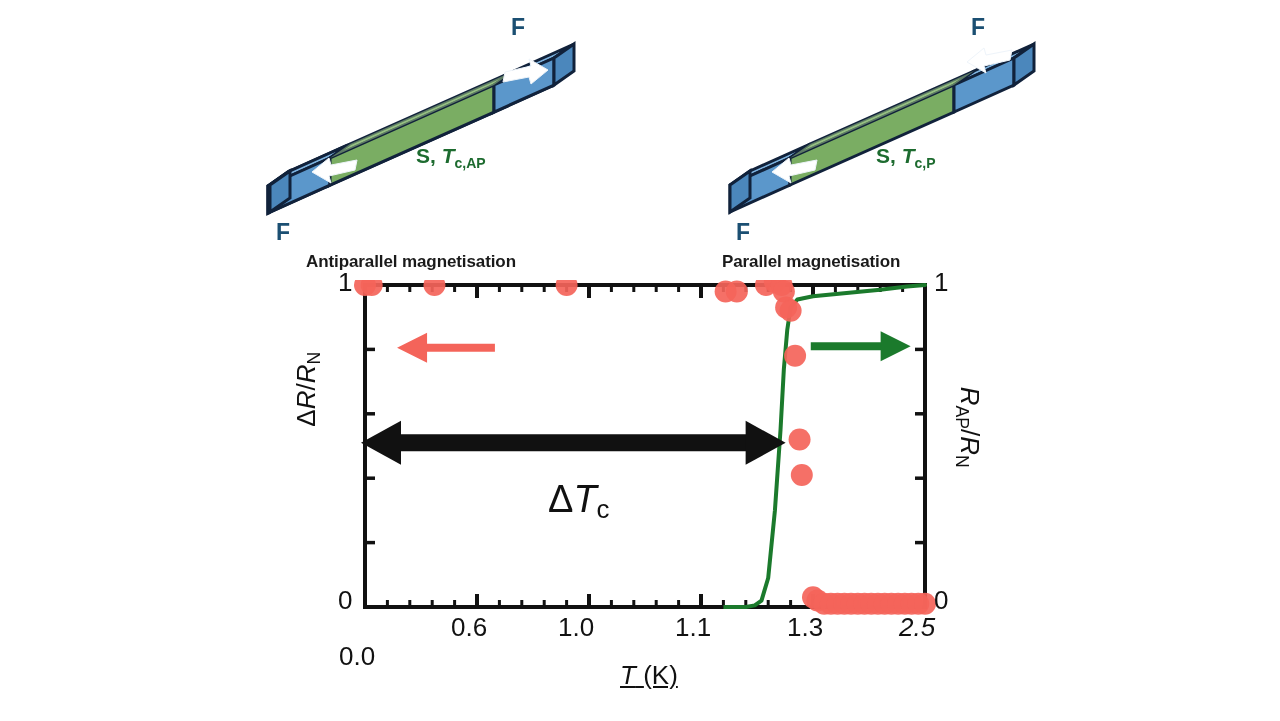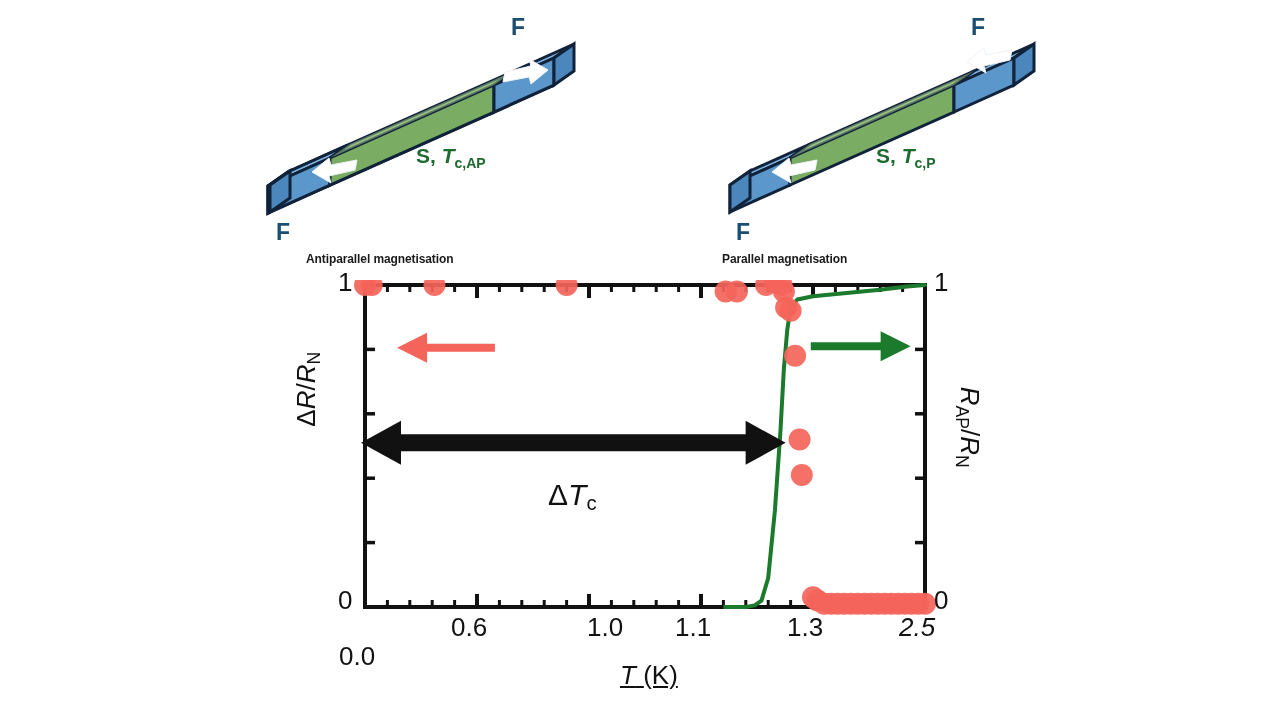--- a/index.html
+++ b/index.html
@@ -9,21 +9,21 @@
     overflow:hidden;position:relative;
   }
   #stage{position:absolute;left:0;top:0;width:1280px;height:721px;}
 
   .abs{position:absolute;}
 
   
   .caption{
     position:absolute;
     font-family:"Liberation Sans", sans-serif;
-    font-weight:bold;font-size:12px;color:#1a1a1a;
+    font-weight:bold;font-size:17px;color:#1a1a1a;
     white-space:nowrap;letter-spacing:-0.1px;
   }
   #caption-ap{left:306px;top:252px;}
   #caption-p{left:722px;top:252px;}
 
   
   .flabel{
     font-family:"Liberation Sans", sans-serif;
     font-weight:bold;font-size:23px;fill:#1b4f72;
   }
@@ -57,21 +57,21 @@
   #ylabel-right{
     left:948px;top:390px;width:40px;
     transform:rotate(90deg);transform-origin:center center;
     text-align:center;
   }
   #xlabel{left:620px;top:660px;text-decoration:underline;}
 
   #dtc-label{
     position:absolute;left:548px;top:478px;
     font-family:"Liberation Sans", sans-serif;
-    font-size:30px;color:#111;white-space:nowrap;
+    font-size:38px;color:#111;white-space:nowrap;
   }
   #dtc-label .it{font-style:italic;}
 </style>
 </head>
 <body>
 
 <div id="stage">
 
   <svg class="abs" style="left:0;top:0;" width="1280" height="285" viewBox="0 0 1280 285">
     <defs>
@@ -308,21 +308,21 @@
   <div class="axis-title" id="xlabel">
     <span class="it">T</span> <span>(K)</span>
   </div>
 
   <div id="dtc-label">
     <span>Δ</span><span class="it">T</span><span class="sub">c</span>
   </div>
 
 <div class="tick-label" style="left: 339px; top: 612px; margin-top: 29px;">0.0</div>
     <div class="tick-label" style="left: 451px; top: 612px;">0.6</div>
-    <div class="tick-label" style="left: 587px; top: 612px;">1.0</div>
+    <div class="tick-label" style="left: 558px; top: 612px;">1.0</div>
     <div class="tick-label" style="left: 675px; top: 612px;">1.1</div>
     <div class="tick-label" style="left: 787px; top: 612px;">1.3</div>
     <div class="tick-label" style="left: 899px; top: 612px; font-style: italic;">2.5</div>
     <div class="tick-label" style="left: 338px; top: 267px;">1</div>
     <div class="tick-label" style="left: 338px; top: 585px;">0</div>
     <div class="tick-label" style="left: 934px; top: 267px;">1</div>
     <div class="tick-label" style="left: 934px; top: 585px;">0</div>
   </div>
 
 </body></html>

